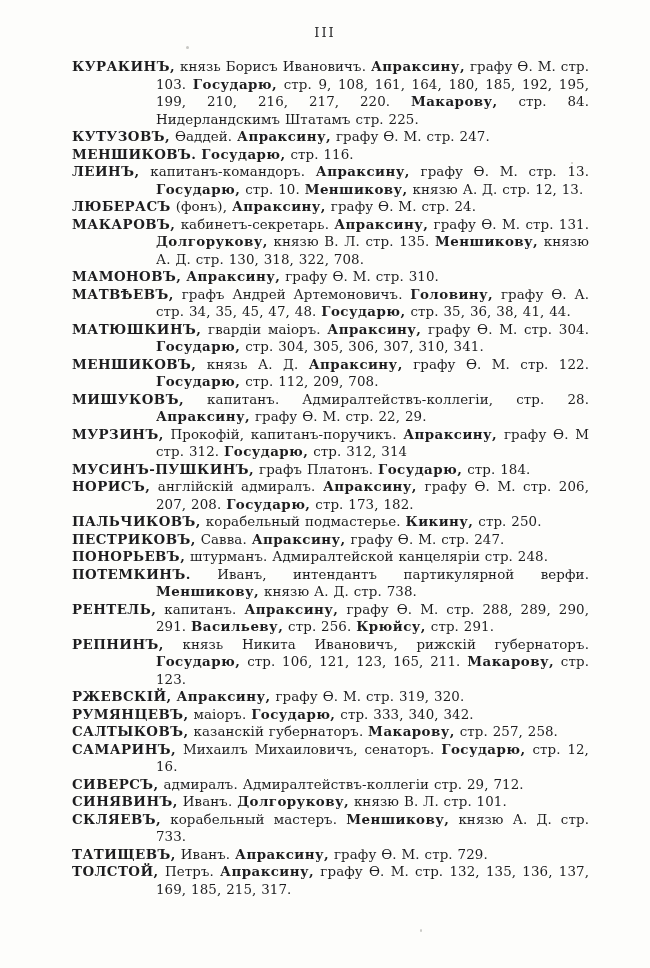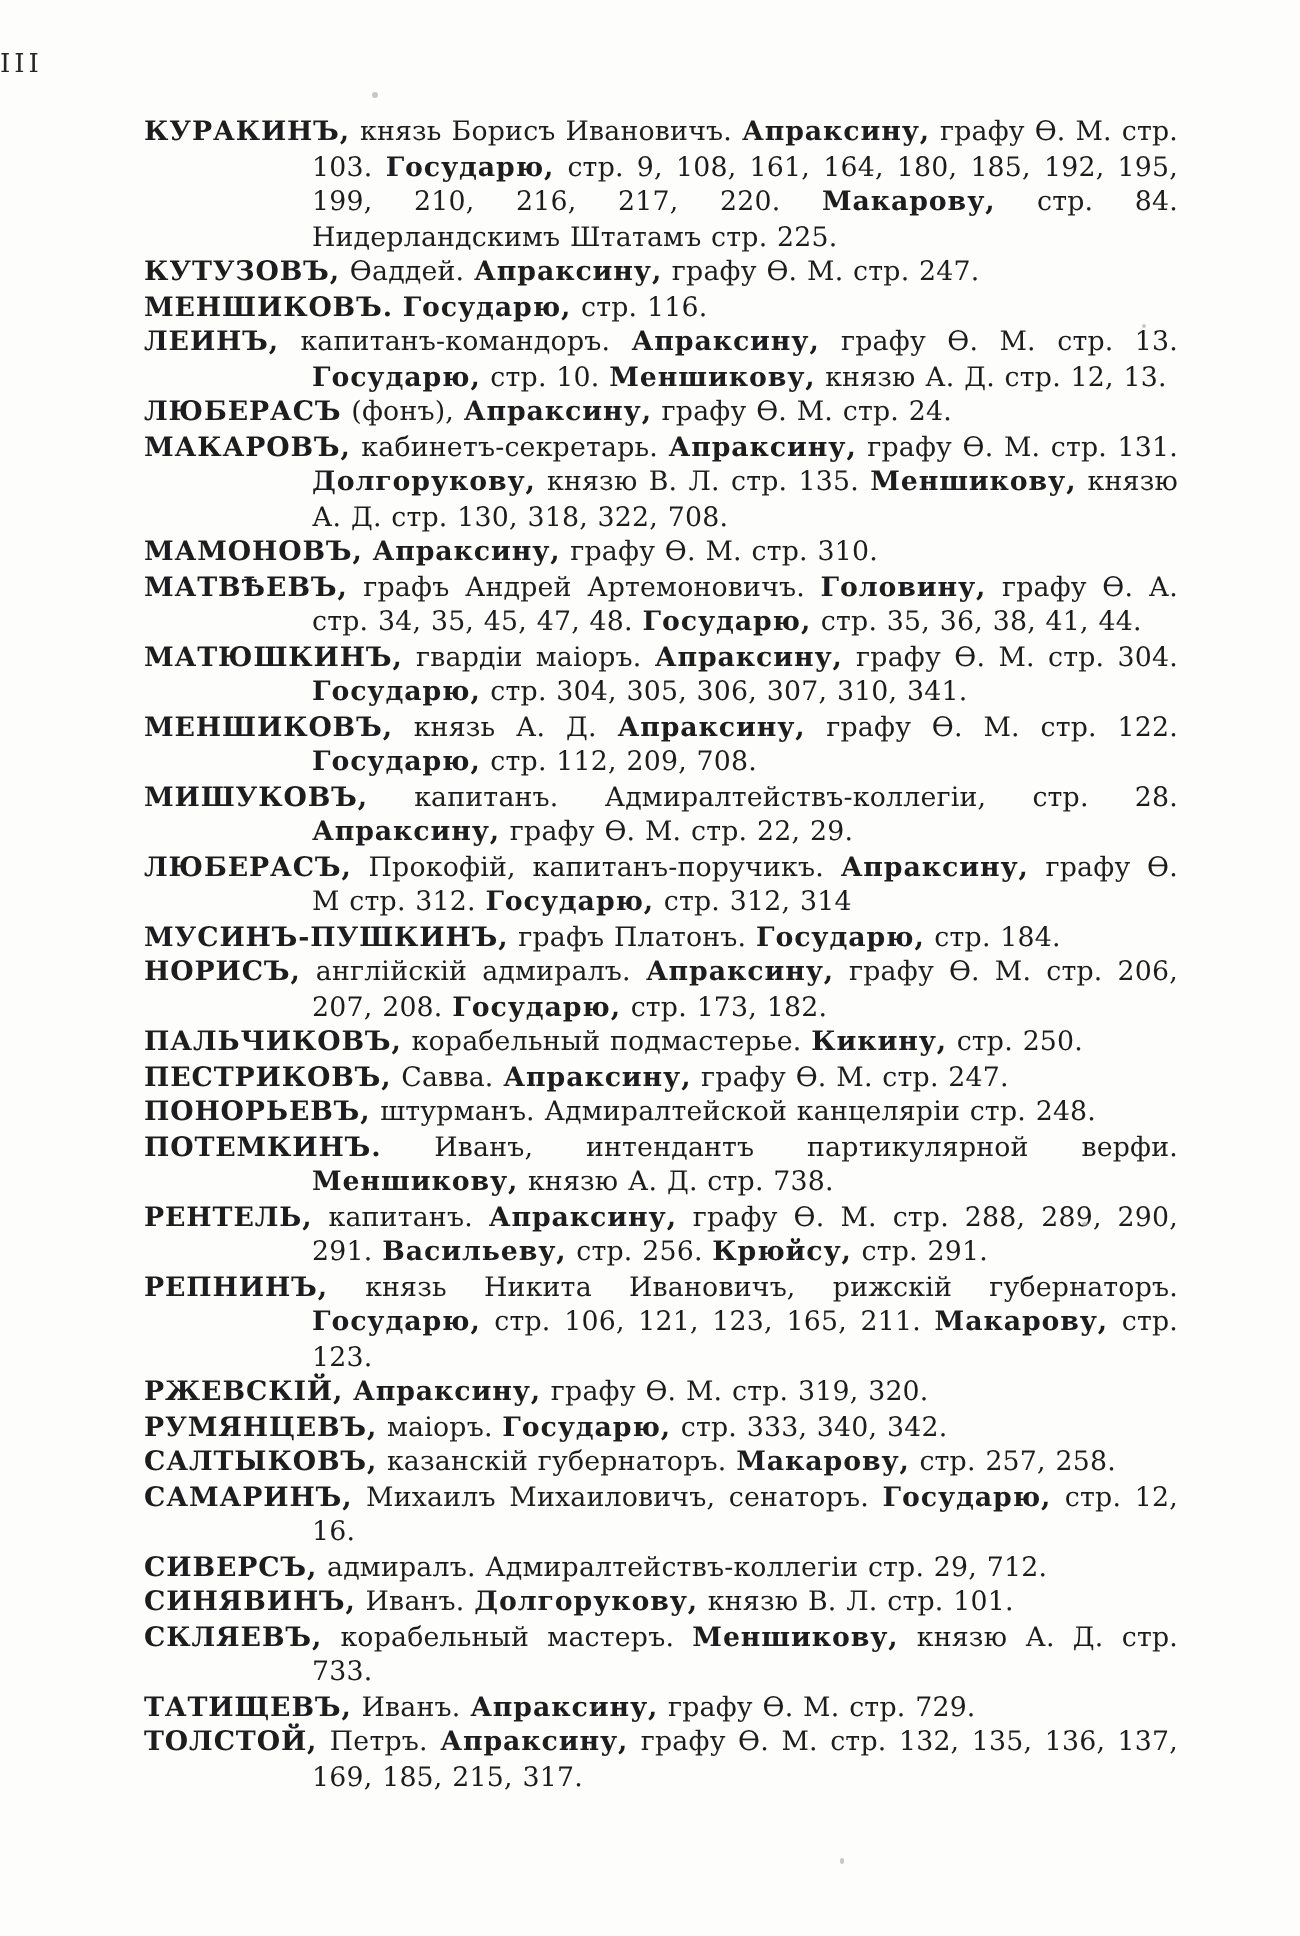--- a/index.html
+++ b/index.html
@@ -15,20 +15,21 @@
     background: #fdfdfb;
     overflow: hidden;
     font-family: "DejaVu Serif", "Liberation Serif", serif;
     color: #1d1d1f;
   }
   .folio {
     position: absolute;
     top: 25px;
     left: 0;
     right: 0;
+    text-align: center;
     font-size: 13px;
     letter-spacing: 2px;
     color: #262628;
   }
   .index {
     position: absolute;
     top: 58px;
     left: 72px;
     width: 517px;
   }
@@ -71,21 +72,21 @@
       <p class="entry"><span class="b">КУТУЗОВЪ,</span><span class="r"> Ѳаддей. </span><span class="b">Апраксину,</span><span class="r"> графу Ѳ. М. стр. 247.</span></p>
       <p class="entry"><span class="b">МЕНШИКОВЪ.</span><span class="r"> </span><span class="b">Государю,</span><span class="r"> стр. 116.</span></p>
       <p class="entry"><span class="b">ЛЕИНЪ,</span><span class="r"> капитанъ-командоръ. </span><span class="b">Апраксину,</span><span class="r"> графу Ѳ. М. стр. 13. </span><span class="b">Государю,</span><span class="r"> стр. 10. </span><span class="b">Меншикову,</span><span class="r"> князю А. Д. стр. 12, 13.</span></p>
       <p class="entry"><span class="b">ЛЮБЕРАСЪ</span><span class="r"> (фонъ), </span><span class="b">Апраксину,</span><span class="r"> графу Ѳ. М. стр. 24.</span></p>
       <p class="entry"><span class="b">МАКАРОВЪ,</span><span class="r"> кабинетъ-секретарь. </span><span class="b">Апраксину,</span><span class="r"> графу Ѳ. М. стр. 131. </span><span class="b">Долгорукову,</span><span class="r"> князю В. Л. стр. 135. </span><span class="b">Меншикову,</span><span class="r"> князю А. Д. стр. 130, 318, 322, 708.</span></p>
       <p class="entry"><span class="b">МАМОНОВЪ,</span><span class="r"> </span><span class="b">Апраксину,</span><span class="r"> графу Ѳ. М. стр. 310.</span></p>
       <p class="entry"><span class="b">МАТВѢЕВЪ,</span><span class="r"> графъ Андрей Артемоновичъ. </span><span class="b">Головину,</span><span class="r"> графу Ѳ. А. стр. 34, 35, 45, 47, 48. </span><span class="b">Государю,</span><span class="r"> стр. 35, 36, 38, 41, 44.</span></p>
       <p class="entry"><span class="b">МАТЮШКИНЪ,</span><span class="r"> гвардіи маіоръ. </span><span class="b">Апраксину,</span><span class="r"> графу Ѳ. М. стр. 304. </span><span class="b">Государю,</span><span class="r"> стр. 304, 305, 306, 307, 310, 341.</span></p>
       <p class="entry"><span class="b">МЕНШИКОВЪ,</span><span class="r"> князь А. Д. </span><span class="b">Апраксину,</span><span class="r"> графу Ѳ. М. стр. 122. </span><span class="b">Государю,</span><span class="r"> стр. 112, 209, 708.</span></p>
       <p class="entry"><span class="b">МИШУКОВЪ,</span><span class="r"> капитанъ. Адмиралтействъ-коллегіи, стр. 28. </span><span class="b">Апраксину,</span><span class="r"> графу Ѳ. М. стр. 22, 29.</span></p>
-      <p class="entry"><span class="b">ЛЮБЕРАСЪ,</span><span class="r"> Прокофій, капитанъ-поручикъ. </span><span class="b">Апраксину,</span><span class="r"> графу Ѳ. М стр. 312. </span><span class="b">Государю,</span><span class="r"> стр. 312, 314</span></p>
+      <p class="entry"><span class="b">МУРЗИНЪ,</span><span class="r"> Прокофій, капитанъ-поручикъ. </span><span class="b">Апраксину,</span><span class="r"> графу Ѳ. М стр. 312. </span><span class="b">Государю,</span><span class="r"> стр. 312, 314</span></p>
       <p class="entry"><span class="b">МУСИНЪ-ПУШКИНЪ,</span><span class="r"> графъ Платонъ. </span><span class="b">Государю,</span><span class="r"> стр. 184.</span></p>
       <p class="entry"><span class="b">НОРИСЪ,</span><span class="r"> англійскій адмиралъ. </span><span class="b">Апраксину,</span><span class="r"> графу Ѳ. М. стр. 206, 207, 208. </span><span class="b">Государю,</span><span class="r"> стр. 173, 182.</span></p>
       <p class="entry"><span class="b">ПАЛЬЧИКОВЪ,</span><span class="r"> корабельный подмастерье. </span><span class="b">Кикину,</span><span class="r"> стр. 250.</span></p>
       <p class="entry"><span class="b">ПЕСТРИКОВЪ,</span><span class="r"> Савва. </span><span class="b">Апраксину,</span><span class="r"> графу Ѳ. М. стр. 247.</span></p>
       <p class="entry"><span class="b">ПОНОРЬЕВЪ,</span><span class="r"> штурманъ. Адмиралтейской канцеляріи стр. 248.</span></p>
       <p class="entry"><span class="b">ПОТЕМКИНЪ.</span><span class="r"> Иванъ, интендантъ партикулярной верфи. </span><span class="b">Меншикову,</span><span class="r"> князю А. Д. стр. 738.</span></p>
       <p class="entry"><span class="b">РЕНТЕЛЬ,</span><span class="r"> капитанъ. </span><span class="b">Апраксину,</span><span class="r"> графу Ѳ. М. стр. 288, 289, 290, 291. </span><span class="b">Васильеву,</span><span class="r"> стр. 256. </span><span class="b">Крюйсу,</span><span class="r"> стр. 291.</span></p>
       <p class="entry"><span class="b">РЕПНИНЪ,</span><span class="r"> князь Никита Ивановичъ, рижскій губернаторъ. </span><span class="b">Государю,</span><span class="r"> стр. 106, 121, 123, 165, 211. </span><span class="b">Макарову,</span><span class="r"> стр. 123.</span></p>
       <p class="entry"><span class="b">РЖЕВСКІЙ,</span><span class="r"> </span><span class="b">Апраксину,</span><span class="r"> графу Ѳ. М. стр. 319, 320.</span></p>
       <p class="entry"><span class="b">РУМЯНЦЕВЪ,</span><span class="r"> маіоръ. </span><span class="b">Государю,</span><span class="r"> стр. 333, 340, 342.</span></p>

